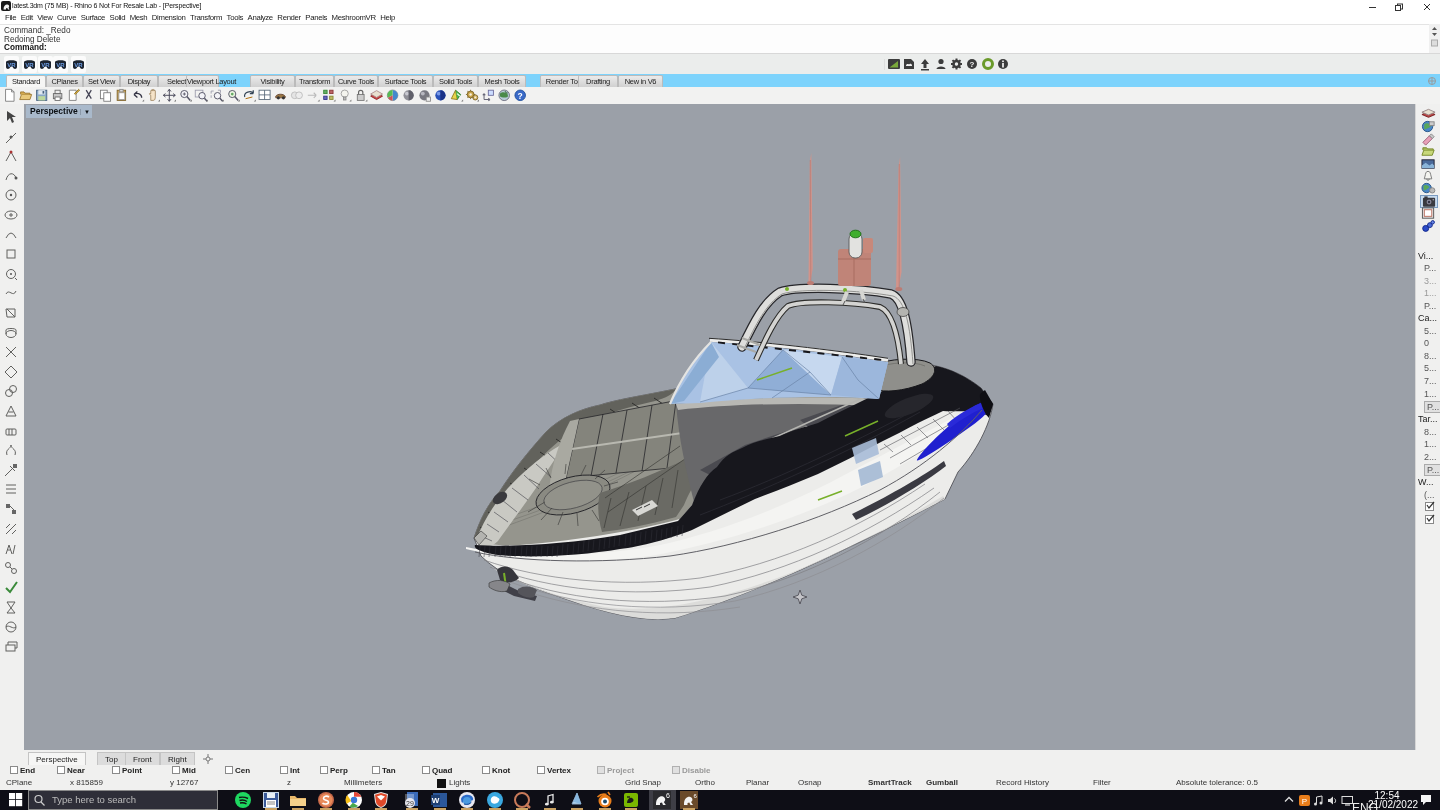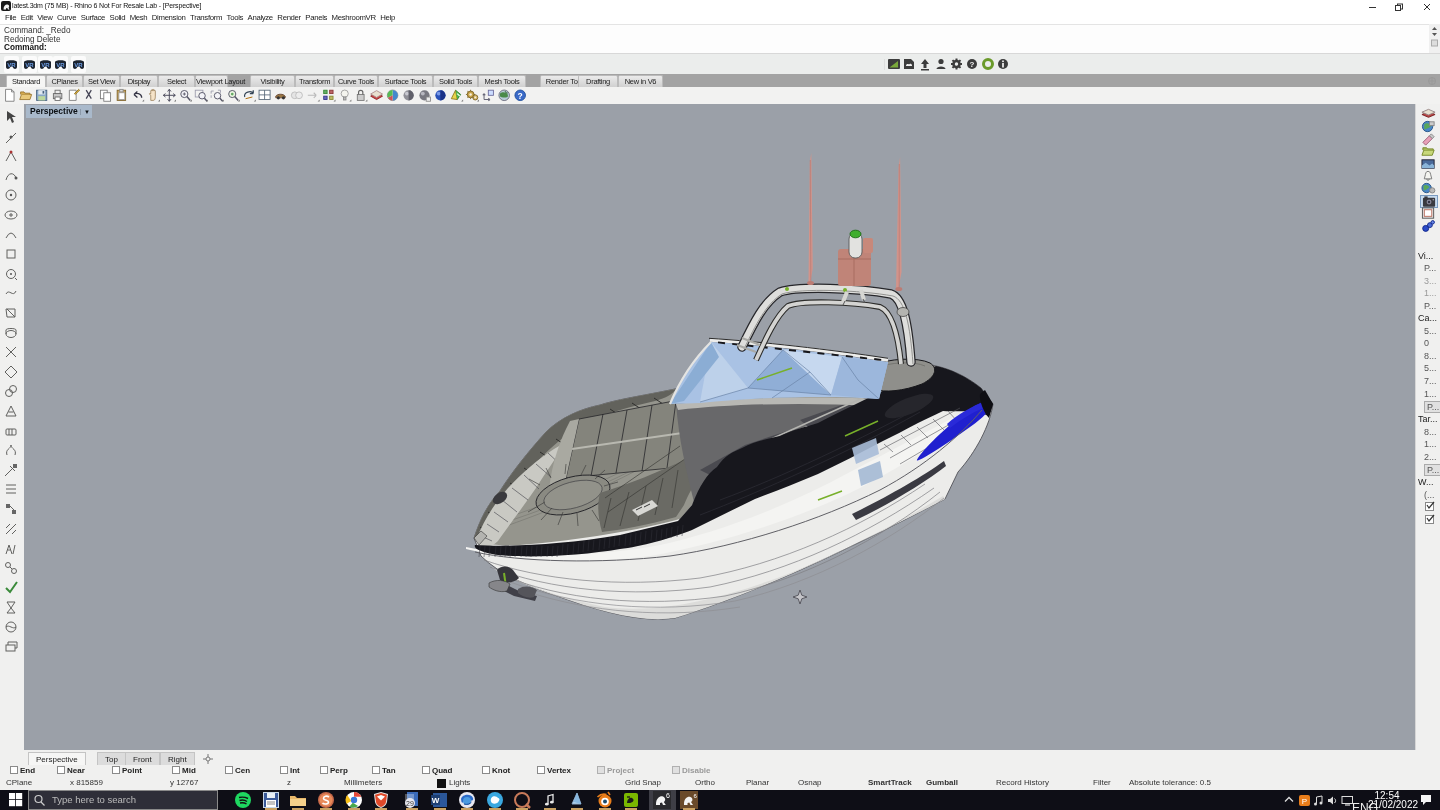--- a/index.html
+++ b/index.html
@@ -8,21 +8,21 @@
 .abs { position:absolute; }
 #titlebar { left:0; top:0; width:1440px; height:13px; background:#ffffff; color:#111; }
 #titlebar .ttl { position:absolute; left:12px; top:2px; font-size:7px; letter-spacing:-0.15px; }
 #menubar { left:0; top:13px; width:1440px; height:11px; background:#ffffff; font-size:7.8px; color:#1a1a1a; }
 #menubar span { margin-right:4.5px; letter-spacing:-0.35px; }
 #cmdarea { left:0; top:24px; width:1429px; height:29px; background:#fdfdfd; font-size:8.2px; color:#333; border-top:1px solid #e4e4e4;}
 #cmdline3 { left:0; top:43px; width:1429px; height:10px; background:transparent; font-size:8.2px; font-weight:bold; color:#111; }
 #cmdscroll { left:1429px; top:24px; width:11px; height:29px; background:#f0f0f0; }
 #vrbar { left:0; top:53px; width:1440px; height:21px; background:#ebedec; border-top:1px solid #d8d8d8; }
 .vrbtn { position:absolute; top:2px; width:15px; height:17px; background:#fbfbfb; border-radius:2px; }
-#tabrow { left:0; top:74px; width:1440px; height:13px; background:#a3a3a3; font-size:7.5px; color:#222; }
+#tabrow { left:0; top:74px; width:1440px; height:13px; background:#7dd3fc; font-size:7.5px; color:#222; }
 .tab { position:absolute; top:1px; height:12px; background:linear-gradient(#ebebeb,#d0d0d0); border:1px solid #bbb; border-bottom:none; border-radius:2px 2px 0 0; text-align:center; line-height:12px; overflow:visible; white-space:nowrap; letter-spacing:-0.3px;}
 .tab.active { background:#f6f6f5; }
 #iconrow { left:0; top:87px; width:1440px; height:17px; background:#f2f2f1; }
 #leftbar { left:0; top:104px; width:24px; height:646px; background:#f0f0ef; }
 #viewport { left:24px; top:104px; width:1391px; height:646px; background:#9ba0a8; overflow:hidden; }
 #vplabel { position:absolute; left:2px; top:1px; background:#a9b9cb; color:#0c1014; font-weight:bold; font-size:8.5px; padding:0 2px 0 4px; height:13px; line-height:13px; }
 #rightbar { left:1415px; top:104px; width:25px; height:646px; background:#f0f0ef; border-left:1px solid #d6d6d6; }
 #vptabs { left:0; top:750px; width:1440px; height:15px; background:#f0f0ef; font-size:8px; color:#222; }
 .vptab { position:absolute; top:2px; height:13px; padding:0 7px; line-height:13px; background:#dcdcdc; border:1px solid #c4c4c4; border-bottom:none; }
 .vptab.active { background:#f6f6f5; }
@@ -141,21 +141,21 @@
         <rect x="4.2" y="5" width="1.6" height="4.5" fill="#fff"></rect>
       </g>
 </svg>
 </div>
 <div id="tabrow" class="abs">
 <div class="tab active" style="left:6px;width:40px">Standard</div>
 <div class="tab" style="left:46px;width:37px">CPlanes</div>
 <div class="tab" style="left:83px;width:37px">Set View</div>
 <div class="tab" style="left:120px;width:38px">Display</div>
 <div class="tab" style="left:158px;width:37px">Select</div>
-<div class="tab" style="left:195px;width:33px">Viewport Layout</div>
+<div class="tab" style="left:186px;width:33px">Viewport Layout</div>
 <div class="tab" style="left:250px;width:45px">Visibility</div>
 <div class="tab" style="left:295px;width:39px">Transform</div>
 <div class="tab" style="left:334px;width:44px">Curve Tools</div>
 <div class="tab" style="left:378px;width:55px">Surface Tools</div>
 <div class="tab" style="left:433px;width:45px">Solid Tools</div>
 <div class="tab" style="left:478px;width:48px">Mesh Tools</div>
 <div class="tab" style="left:540px;width:52px">Render Tools</div>
 <div class="tab" style="left:578px;width:40px">Drafting</div>
 <div class="tab" style="left:618px;width:45px">New in V6</div>
 <svg class="abs" style="left:1427px;top:2px" width="10" height="10">
@@ -656,21 +656,21 @@
 <span class="st" style="left:344px;">Millimeters</span>
 <span class="st" style="left:449px;">Lights</span>
 <span class="st" style="left:625px;">Grid Snap</span>
 <span class="st" style="left:695px;">Ortho</span>
 <span class="st" style="left:746px;">Planar</span>
 <span class="st" style="left:798px;">Osnap</span>
 <span class="st" style="left:868px;font-weight:bold">SmartTrack</span>
 <span class="st" style="left:926px;font-weight:bold">Gumball</span>
 <span class="st" style="left:988px;margin-left:8px;">Record History</span>
 <span class="st" style="left:1093px;">Filter</span>
-<span class="st" style="left:1129px;">Absolute tolerance: 0.5</span>
+<span class="st" style="left:1176px;">Absolute tolerance: 0.5</span>
 <span class="st" style="left:437px;width:9px;height:9px;background:#111;top:1px"></span>
 </div>
 <div id="taskbar" class="abs">
   <div id="searchbox">Type here to search</div>
   <div id="tray">12:54<br>21/02/2022</div>
 <svg class="tbicon" style="left:9px;top:3px" width="14" height="14">
       <g fill="#fff">
         <rect x="0" y="0" width="6.2" height="6.2"></rect>
         <rect x="7" y="0" width="6.2" height="6.2"></rect>
         <rect x="0" y="7" width="6.2" height="6.2"></rect>

